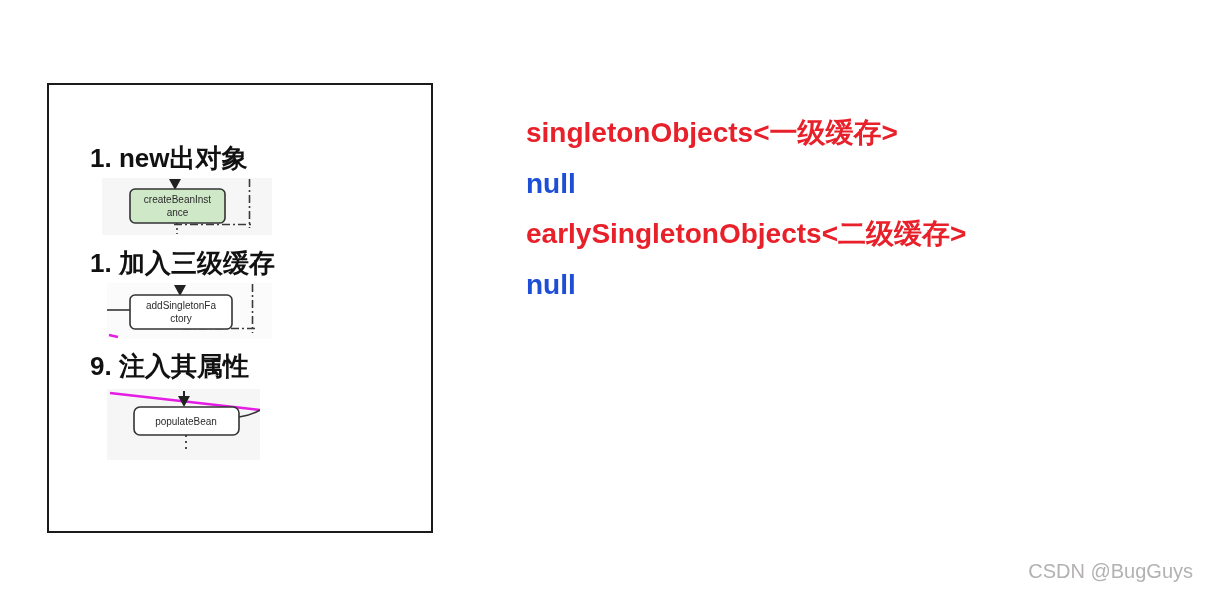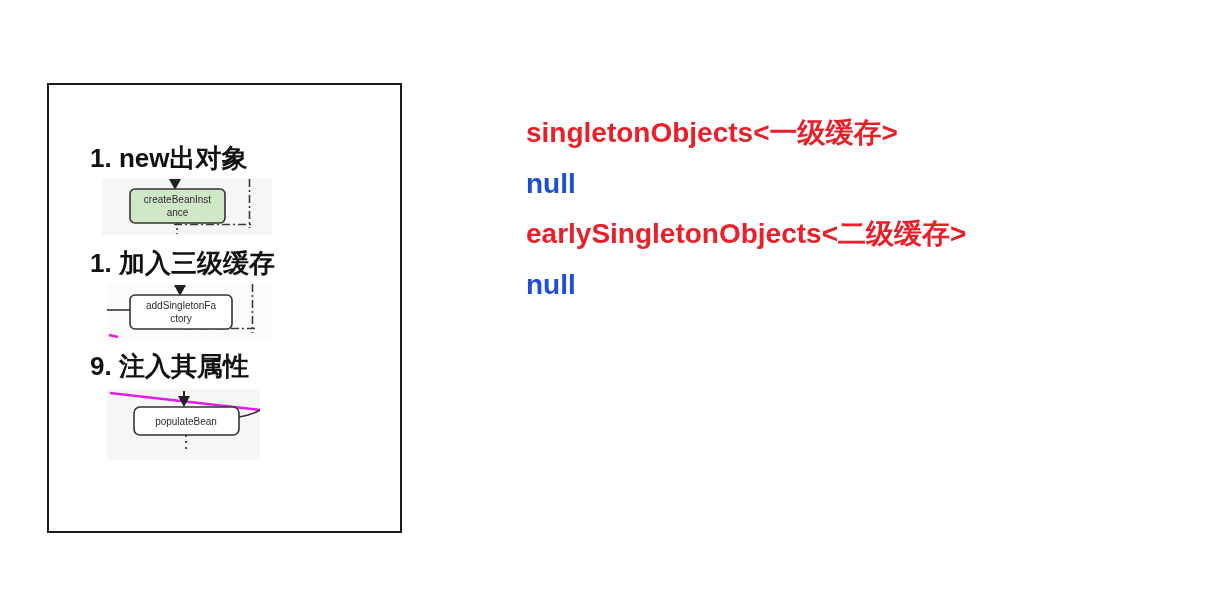--- a/index.html
+++ b/index.html
@@ -20,21 +20,21 @@
     top: 38px;
     font-size: 28px;
     font-weight: bold;
     color: #111111;
     letter-spacing: 0px;
   }
   .flow-panel {
     position: absolute;
     left: 47px;
     top: 83px;
-    width: 355px;
+    width: 386px;
     height: 450px;
     border: 2px solid #1b1b1b;
     background: #ffffff;
   }
   .step-label {
     position: absolute;
     left: 41px; 
     font-size: 26px;
     font-weight: bold;
     color: #111111;
@@ -127,14 +127,15 @@
 
   </div>
 
   <div class="cache-list">
     <div class="cache-line cache-name">singletonObjects&lt;一级缓存&gt;</div>
     <div class="cache-line cache-value">null</div>
     <div class="cache-line cache-name">earlySingletonObjects&lt;二级缓存&gt;</div>
     <div class="cache-line cache-value">null</div>
   </div>
 
+  <div class="watermark">CSDN @BugGuys</div>
 
 </div>
 
 </body></html>

